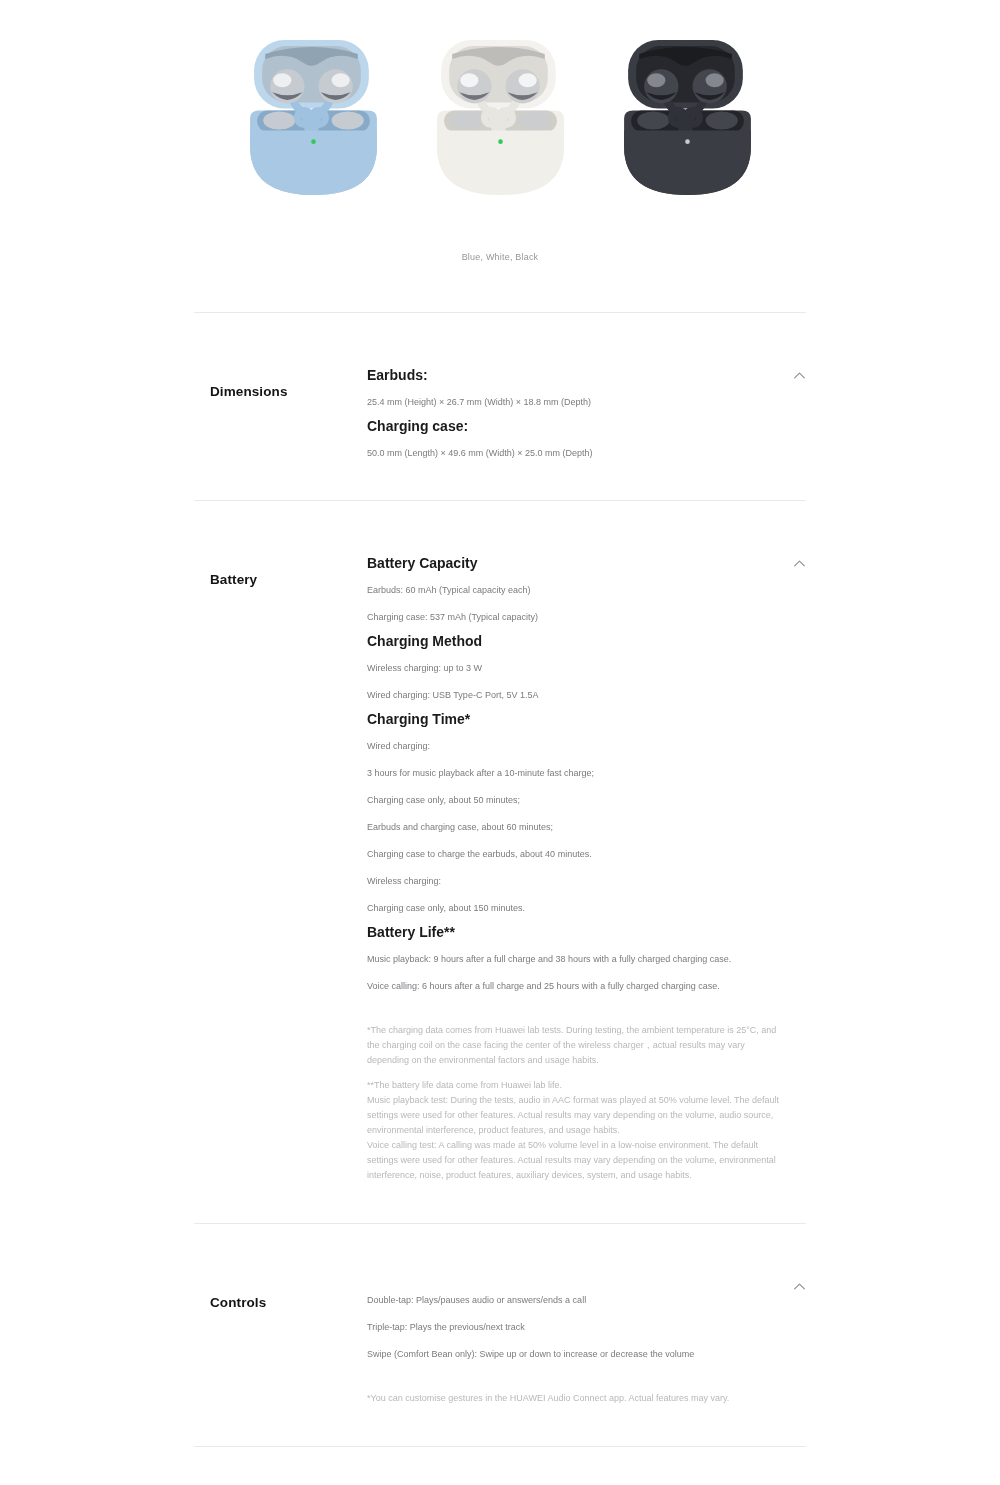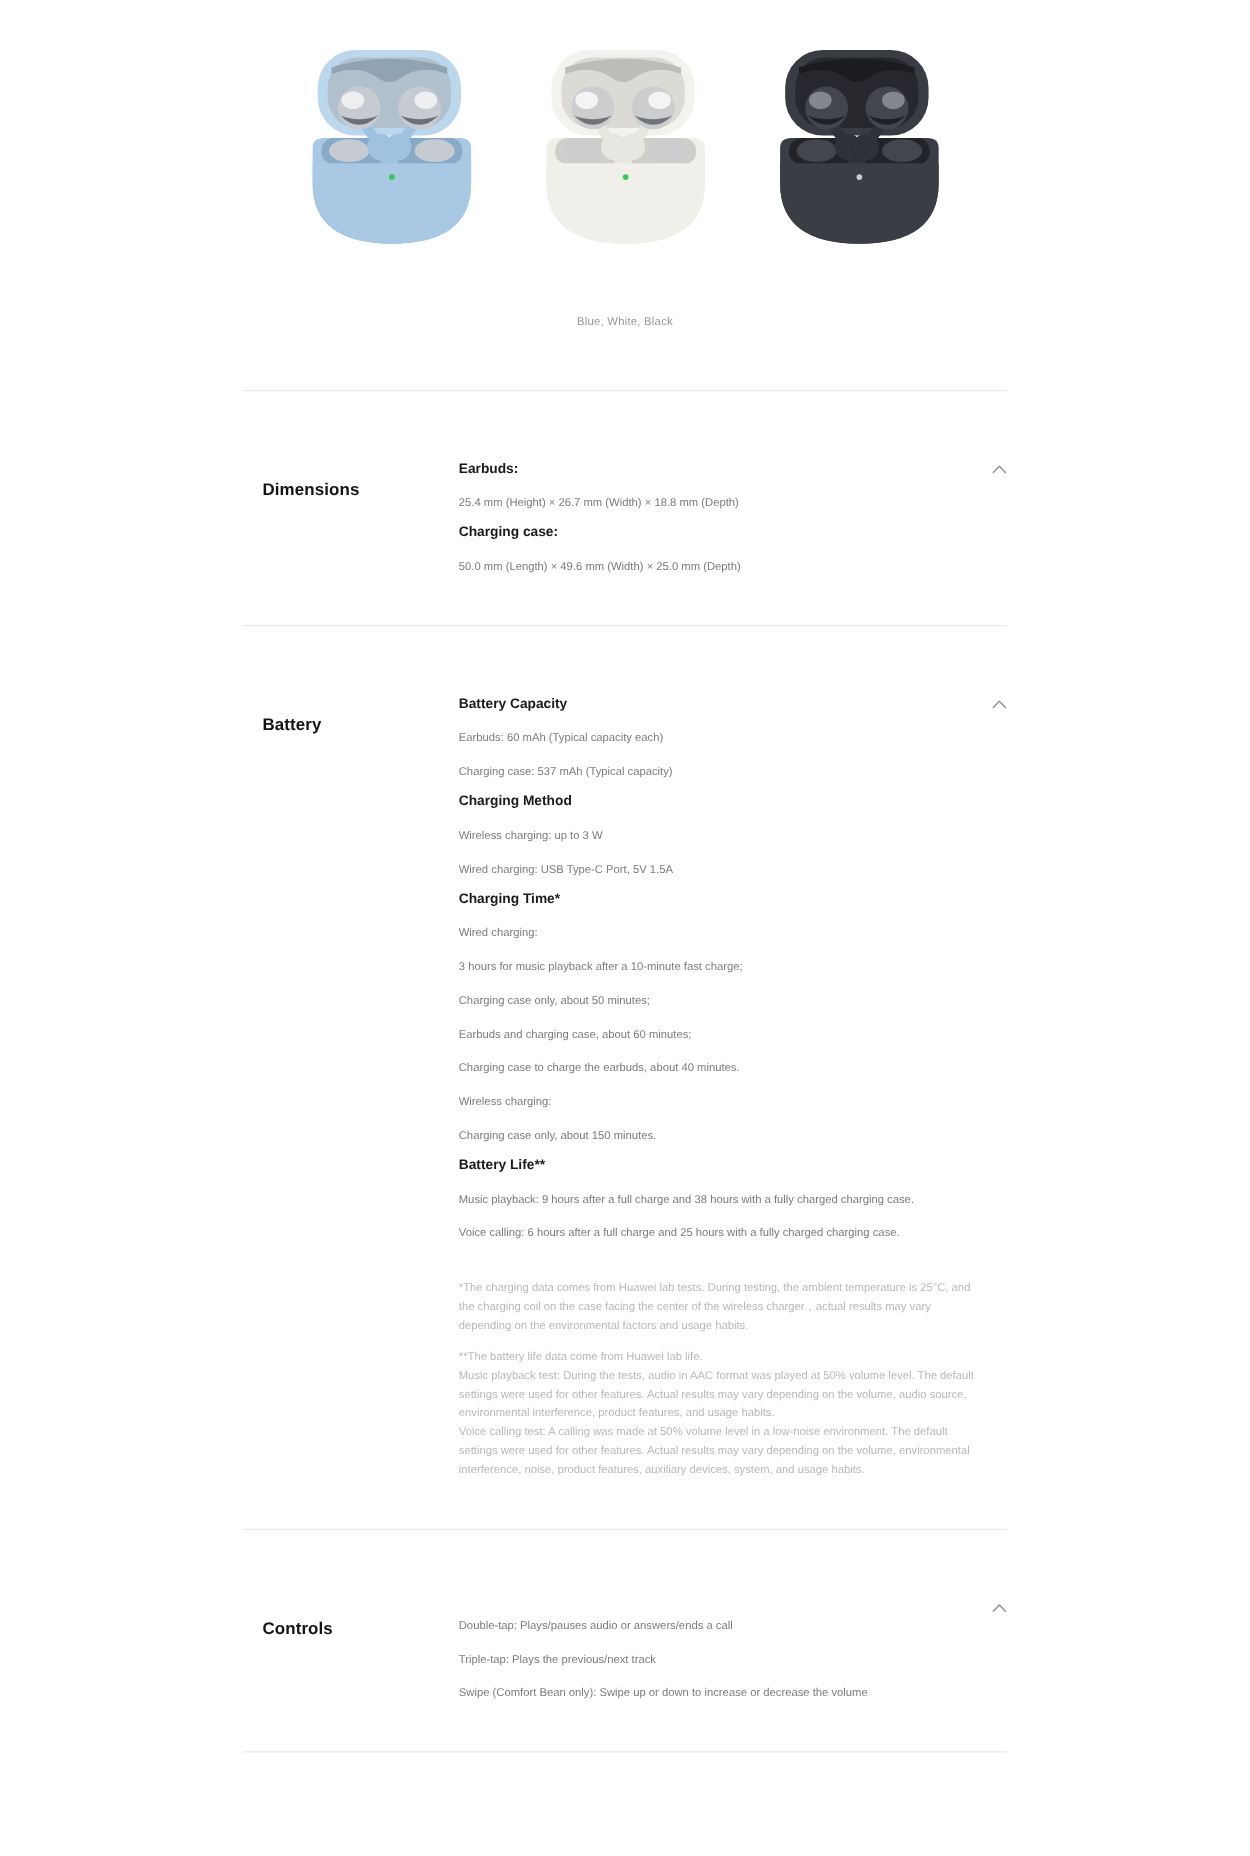--- a/index.html
+++ b/index.html
@@ -10,21 +10,21 @@
   .gallery{display:flex;justify-content:center;gap:56px;padding-top:40px;}
   svg.case{width:131px;height:156px;display:block;}
   .caption{margin:56px 0 0;text-align:center;font-size:9px;letter-spacing:.2px;color:#97979b;}
 
   
   .specs{width:612px;margin:50px auto 0;}
   section.spec{position:relative;border-top:1px solid #e9e9eb;padding:56px 0 40px;display:grid;grid-template-columns:173px 1fr;}
   h2.title{margin:16px;font-size:13.5px;line-height:14px;font-weight:700;letter-spacing:.1px;color:#141414;}
   .content{padding-right:24px;min-width:0;}
   .block + .block{margin-top:11px;}
-  h3.bh{margin:0 0 8px;font-size:11px;line-height:13px;font-weight:700;color:#1a1a1c;}
+  h3.bh{margin:0 0 8px;font-size:14px;line-height:13px;font-weight:700;color:#1a1a1c;}
   p.bl{margin:14px 0 8px;font-size:9px;line-height:13px;color:#7b7b80;white-space:nowrap;}
   .block p.bl:last-child{margin-bottom:0;}
   .fns{margin-top:30px;max-width:436px;}
   .fng{margin-bottom:10px;}
   .fng:last-child{margin-bottom:0;}
   p.fn{margin:0;font-size:9px;line-height:15px;color:#b8b8bc;}
   button.collapse{position:absolute;right:0;top:54px;width:20px;height:16px;background:none;border:none;padding:0;cursor:pointer;display:flex;align-items:center;justify-content:flex-end;}
   svg.chev{width:13px;height:9px;fill:none;stroke:#8e8e93;stroke-width:1.4;stroke-linecap:round;stroke-linejoin:round;}
 
   .divider-bottom{width:612px;margin:0 auto;border-top:1px solid #e9e9eb;height:0;}
@@ -173,20 +173,25 @@
     </section>
 
     <section class="spec">
       <h2 class="title">Controls</h2>
       <div class="content">
         <div class="block">
           <p class="bl">Double-tap: Plays/pauses audio or answers/ends a call</p>
           <p class="bl">Triple-tap: Plays the previous/next track</p>
           <p class="bl">Swipe (Comfort Bean only): Swipe up or down to increase or decrease the volume</p>
         </div>
+        <div class="fns">
+          <div class="fng">
+            <p class="fn">*You can customise gestures in the HUAWEI Audio Connect app. Actual features may vary.</p>
+          </div>
+        </div>
       </div>
       <button class="collapse" aria-label="Collapse section">
         <svg class="chev" viewBox="0 0 16 10">
             <polyline points="2,8 8,2 14,8"></polyline>
           </svg>
       </button>
     </section>
 
     <div class="divider-bottom"></div>
   </div>

